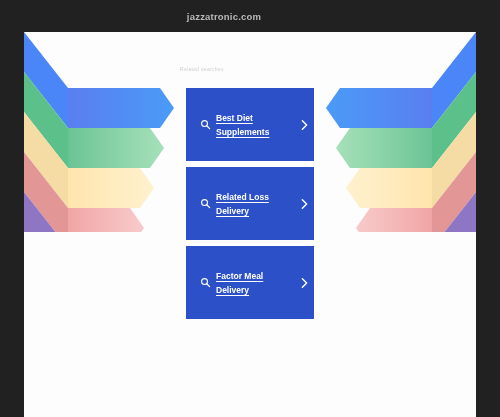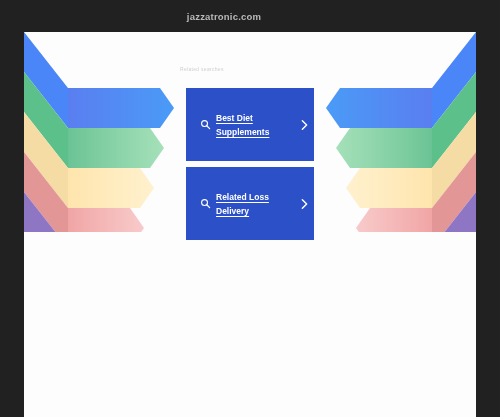--- a/index.html
+++ b/index.html
@@ -237,15 +237,32 @@
         <span>Related Loss</span><br>
         <span>Delivery</span>
       </span>
       <span class="card-arrow-icon">
         <svg width="9" height="12" viewBox="0 0 10 14">
           <polyline points="2.5,2 7.5,7 2.5,12" fill="none" stroke="#ffffff" stroke-width="1.7" stroke-linecap="round" stroke-linejoin="round"></polyline>
         </svg>
       </span>
     </div>
 
+    <div class="card">
+      <span class="card-search-icon">
+        <svg width="11" height="11" viewBox="0 0 16 16">
+          <circle cx="6.6" cy="6.6" r="4.3" fill="none" stroke="#ffffff" stroke-width="1.6"></circle>
+          <line x1="9.8" y1="9.8" x2="14" y2="14" stroke="#ffffff" stroke-width="1.8" stroke-linecap="round"></line>
+        </svg>
+      </span>
+      <span class="card-text">
+        <span>Factor Meal</span><br>
+        <span>Delivery</span>
+      </span>
+      <span class="card-arrow-icon">
+        <svg width="9" height="12" viewBox="0 0 10 14">
+          <polyline points="2.5,2 7.5,7 2.5,12" fill="none" stroke="#ffffff" stroke-width="1.7" stroke-linecap="round" stroke-linejoin="round"></polyline>
+        </svg>
+      </span>
+    </div>
 
   </div>
 </div>
 
 </body></html>

